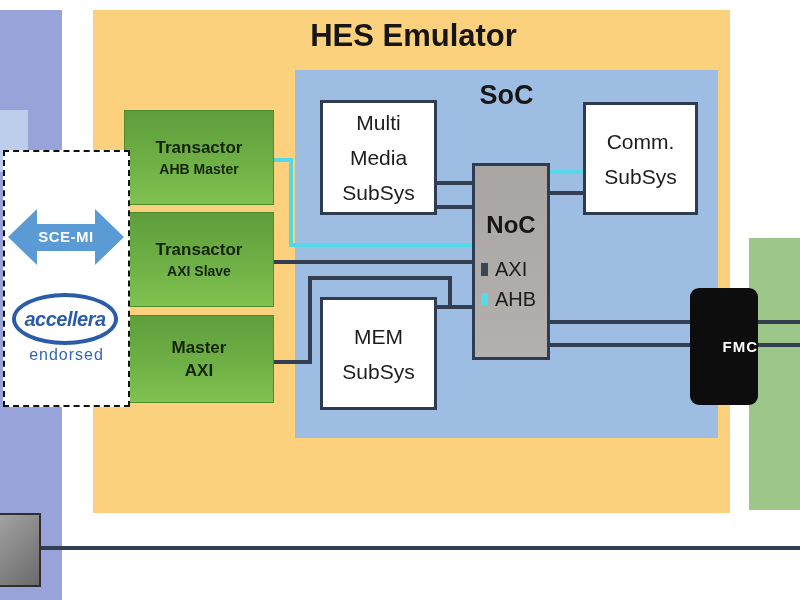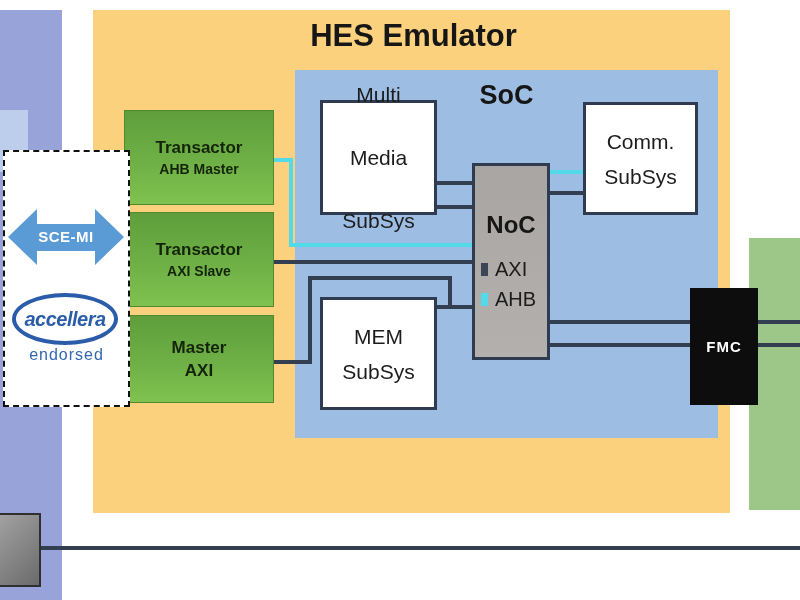--- a/index.html
+++ b/index.html
@@ -33,22 +33,22 @@
   
   .noc{left:472px;top:163px;width:78px;height:197px;border:3px solid #2E3B50;
        background:linear-gradient(180deg,#A8A5A2 0%,#B3B0AD 100%);}
   .noc-title{position:absolute;left:0;top:45px;width:100%;text-align:center;
              font-size:24px;font-weight:bold;color:#161616;}
   .legend-item{position:absolute;left:6px;display:flex;align-items:center;gap:7px;}
   .legend-marker{width:7px;height:13px;}
   .legend-label{font-size:20px;color:#1c1c1c;}
   
   .fmc{left:690px;top:288px;width:68px;height:117px;background:#0d0d0d;display:flex;
-       align-items:center;justify-content:center;color:#fff;font-size:15px;font-weight:bold;
-       letter-spacing:1px;}
+       align-items:center;justify-content:flex-end;color:#fff;font-size:15px;font-weight:bold;
+       letter-spacing:1px;border-radius:9px;}
   
   .connector{left:-6px;top:513px;width:47px;height:74px;border:2px solid #2f2f2f;
              background:linear-gradient(135deg,#a3a3a3 0%,#6b6b6b 100%);}
   
   .scemi-panel{left:3px;top:150px;width:127px;height:257px;background:#fff;border:2px dashed #101010;}
   .arrow-body{left:36px;top:224px;width:60px;height:27px;background:#5B9BD5;}
   .arrow-head{width:0;height:0;border-top:28px solid transparent;border-bottom:28px solid transparent;}
   .arrow-head.left{left:8px;top:209px;border-right:29px solid #5B9BD5;}
   .arrow-head.right{left:95px;top:209px;border-left:29px solid #5B9BD5;}
   .scemi-label{left:8px;top:228px;width:116px;text-align:center;color:#fff;
@@ -104,21 +104,21 @@
   </div>
   <div class="abs green" style="top:212px;height:95px;">
     <span class="l1">Transactor</span>
     <span class="l2">AXI Slave</span>
   </div>
   <div class="abs green" style="top:315px;height:88px;">
     <span class="l1">Master</span>
     <span class="l1">AXI</span>
   </div>
 
-  <div class="abs whitebox" style="left:320px;top:100px;width:117px;height:115px;gap:28px;">
+  <div class="abs whitebox" style="left:320px;top:100px;width:117px;height:115px;">
     <span>Multi</span>
     <span>Media</span>
     <span>SubSys</span>
   </div>
   <div class="abs whitebox" style="left:583px;top:102px;width:115px;height:113px;">
     <span>Comm.</span>
     <span>SubSys</span>
   </div>
   <div class="abs whitebox" style="left:320px;top:297px;width:117px;height:113px;">
     <span>MEM</span>

